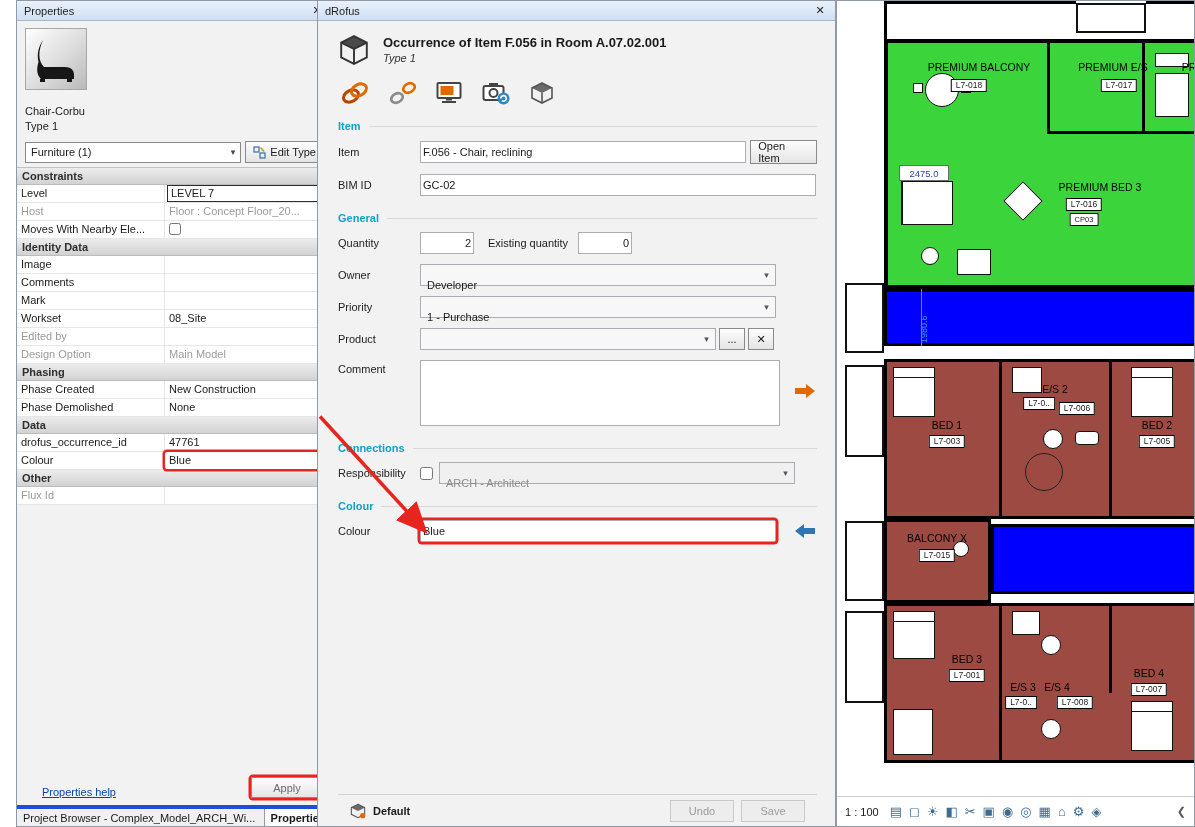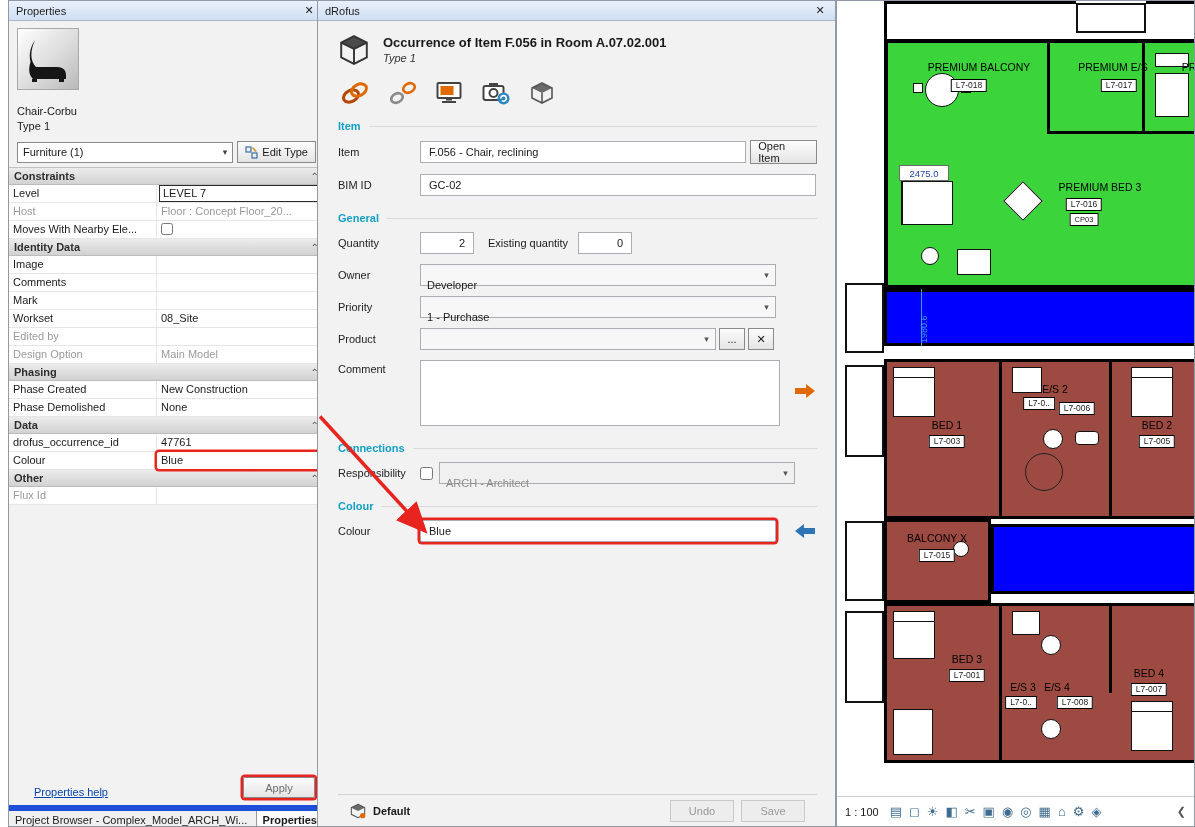--- a/index.html
+++ b/index.html
@@ -2,21 +2,21 @@
 <html><head>
 <meta charset="utf-8">
 <style>
   * { box-sizing: border-box; }
   html,body { margin:0; padding:0; }
   body {
     width:1195px; height:827px; position:relative; overflow:hidden;
     font-family:"Liberation Sans", sans-serif; font-size:11px; color:#1a1a1a; background:#fff;
   }
   .panel { position:absolute; top:0; height:827px; background:#f2f2f2; border:1px solid #8f9aa6; display:flex; flex-direction:column; }
-  #properties-panel { left:8px; width:317px; }
+  #properties-panel { left:16px; width:317px; }
   #drofus-panel { left:317px; width:519px; }
   #plan-panel { left:836px; width:359px; background:#fff; border-left:1px solid #8f9aa6; }
 
   .titlebar { height:20px; flex:0 0 20px; background:linear-gradient(#eaf1fb,#cfdff2); border-bottom:1px solid #a9b8cb; display:flex; align-items:center; padding:0 7px; }
   .titlebar .tbtitle { flex:1; color:#1d1d1d; }
   .titlebar .tbclose { width:16px; text-align:center; color:#222; font-size:11px; cursor:default; }
 
   
   .preview-row { display:flex; gap:8px; padding:7px 8px 4px 8px; align-items:flex-start;flex-direction:column; }
   .thumb { width:62px; height:62px; border:1px solid #a8a8a8; background:linear-gradient(135deg,#ffffff 0%,#dcdcdc 55%,#b9b9b9 100%); display:flex; align-items:center; justify-content:center; }
@@ -31,36 +31,36 @@
   .prow { display:flex; height:18px; border-bottom:1px solid #e6e6e6; background:#fff; }
   .plabel { width:148px; flex:0 0 148px; padding:2px 4px; border-right:1px solid #e6e6e6; white-space:nowrap; overflow:hidden; }
   .pvalue { flex:1; padding:2px 4px; white-space:nowrap; overflow:hidden; position:relative; }
   .muted { color:#9b9b9b; }
   .sel-outline { display:block; margin:-2px -2px; padding:1px 3px; border:1.5px solid #2b2b2b; height:17px; }
   .red-shadow { box-shadow:0 0 0 2.5px #e8241f; border-radius:2px; }
   .bottom-block { margin-top:auto; }
   .help-row { display:flex; align-items:flex-end; padding:5px 9px 7px 9px;margin-left:16px; }
   .link { color:#0645ad; text-decoration:underline; }
   .apply-btn { margin-left:auto; width:72px; height:21px; justify-content:center; color:#6e6e6e; }
-  .tabs-row { height:21px; display:flex; background:#22c55e; border-top:6px solid #1d4ed8; }
+  .tabs-row { height:21px; display:flex; background:#22c55e; border-top:4px solid #1d4ed8; }
   .tab { border-right:1px solid #9a9a9a; padding:3px 6px; white-space:nowrap; overflow:hidden; text-overflow:ellipsis; background:#f0f0f0; }
   .tab.first { flex:1; }
   .tab.active { background:#fbfbfb; font-weight:bold; }
 
   
   .dcontent { flex:1; padding:8px 18px 0 20px; position:relative; display:flex; flex-direction:column; overflow:hidden; }
   .dheader { display:flex; gap:13px; margin:4px 0 2px 0; }
   .dtitle { font-weight:bold; font-size:13px; padding-top:2px; }
   .dsub { font-style:italic; color:#333; margin-top:2px; }
   .dtools { display:flex; gap:20px; align-items:center; margin:12px 0 4px 2px; }
   .dsection { color:#13a0c5; font-weight:bold; margin:11px 0 3px 0; display:flex; align-items:center; gap:8px; }
   .dsection::after { content:""; flex:1; border-top:1px solid #d9d9d9; }
   .frow { display:flex; align-items:center; margin:5px 0; position:relative; }
   .flabel { flex:0 0 82px; color:#222; }
-  .ffield { height:22px; background:#fff; border:1px solid #abadb3; display:flex; align-items:center; padding:0 8px; }
+  .ffield { height:22px; background:#fff; border:1px solid #abadb3; display:flex; align-items:center; padding:0 2px; }
   .dd { height:22px; background:#f7f7f7; border:1px solid #abadb3; display:flex; align-items:center; padding:0 0 0 6px; }
   .dd .ddval { flex:1;margin-top:20px; }
   .dd .ddcaret { width:17px; text-align:center; color:#555; font-size:9px; }
   .dd.disabled { background:#f0f0f0; color:#8a8a8a; }
   .num-input { width:54px; text-align:right; justify-content:flex-end; }
   .sq-btn { width:26px; height:22px; justify-content:center; padding:0; }
   .comment-area { width:360px; height:66px; background:#fff; border:1px solid #abadb3; resize:none; font-family:"Liberation Sans",sans-serif; }
   .row-arrow { position:absolute; right:2px; }
   .dfooter { margin-top:auto; flex:0 0 32px; border-top:1px solid #d2d2d2; display:flex; align-items:center; gap:7px; padding:0 12px; background:#f2f2f2; }
   .dfooter .spacer { flex:1; }

